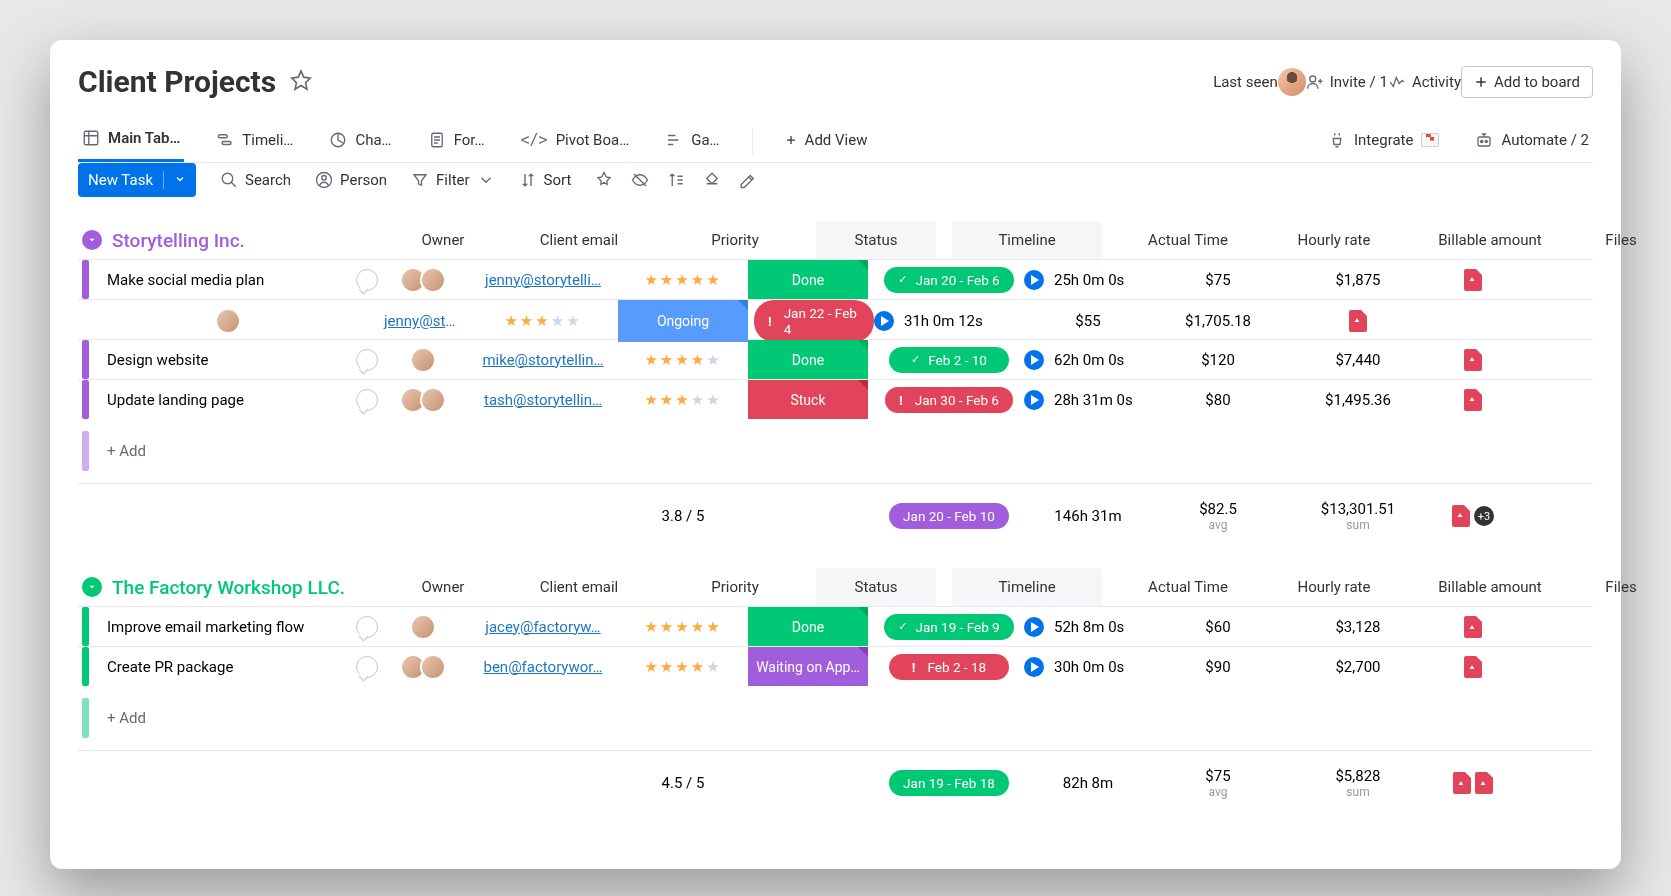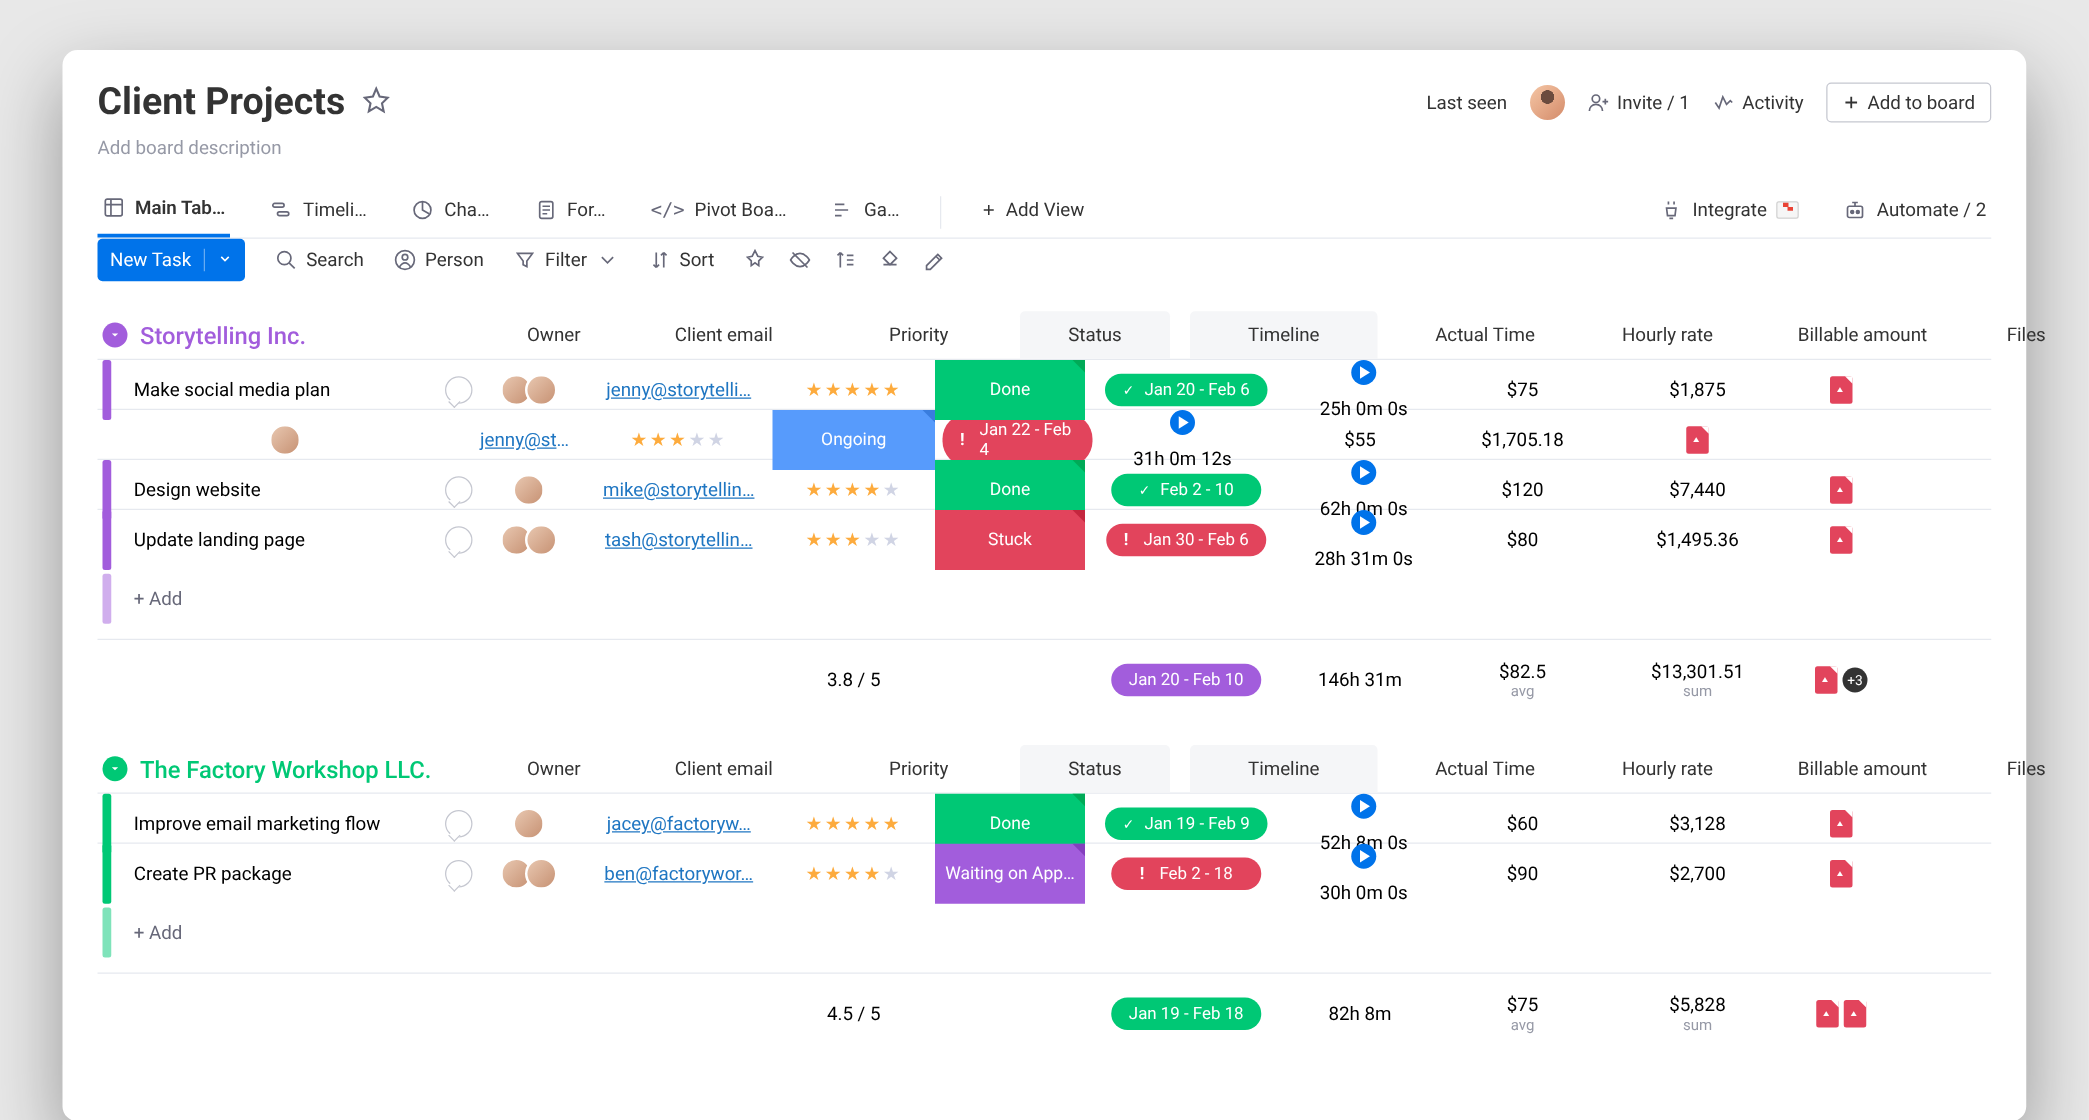--- a/index.html
+++ b/index.html
@@ -5,21 +5,21 @@
 * { box-sizing: border-box; margin: 0; padding: 0; }
 html, body { font-family: -apple-system, BlinkMacSystemFont, "Segoe UI", Roboto, Helvetica, Arial, sans-serif; background: #e8e8e8; }
 .stage { width: 1671px; height: 896px; padding: 40px 50px; }
 .board { background: #fff; border-radius: 12px; box-shadow: 0 24px 60px rgba(0,0,0,.35); padding: 24px 28px 34px 28px; min-height: 720px; }
 
 
 .head-row { display: flex; align-items: center; }
 .title { font-size: 30px; font-weight: 700; color: #333; }
 .star-btn { margin-left: 14px; color: #676879; cursor: pointer; }
 .spacer { flex: 1; }
-.hdr-right { display: flex; align-items: center; gap: 18px; font-size: 15px; color: #333; margin-left: 12px; }
+.hdr-right { display: flex; align-items: center; font-size: 15px; color: #333; margin-left: 12px; }
 .avatar { width: 28px; height: 28px; border-radius: 50%; background: linear-gradient(135deg,#f5c6a5,#d48b6a); display: inline-block; position: relative; }
 .avatar::after { content:""; position:absolute; inset:3px 5px; background: radial-gradient(circle at 50% 30%, #6b4b3e 0 30%, transparent 31%);}
 .hdr-item { display: inline-flex; align-items: center; gap: 6px; cursor: pointer; }
 .btn-outline { border: 1px solid #c5c7d0; border-radius: 4px; padding: 6px 12px; display: inline-flex; align-items: center; gap: 6px; cursor: pointer; font-size:15px; color:#333;}
 .desc { color: #9699a6; margin-top: 10px; font-size: 15px; cursor: text; }
 
 
 .viewbar { display: flex; align-items: center; gap: 28px; margin-top: 22px; border-bottom: 1px solid #e6e9ef; }
 .view-tab { display: inline-flex; align-items: center; gap: 8px; padding: 8px 4px 12px 4px; color: #333; font-size: 15px; cursor: pointer; white-space: nowrap; }
 .view-tab.active { border-bottom: 3px solid #0073ea; font-weight: 600; }
@@ -58,21 +58,21 @@
 .owner-cell { justify-content:center; gap:-4px; }
 .mini-av { width:26px; height:26px; border-radius:50%; background:linear-gradient(135deg,#e8c7b0,#c79274); border:2px solid #fff; margin-left:-6px;}
 .mini-av:first-child{margin-left:0;}
 .email { color:#1f76c2; justify-content:center; text-align:center; overflow:hidden; text-overflow:ellipsis; white-space:nowrap; display:block; padding:0 6px;}
 .stars { letter-spacing:2px; color:#fdab3d; text-align:center; display:block; }
 .stars .dim { color:#d0d4e4; }
 .status { color:#fff; display:flex; align-items:center; justify-content:center; height:100%; font-size:14px; position:relative; }
 .status .tri { position:absolute; right:0; top:0; width:0; height:0; border-style:solid; border-width:0 10px 10px 0; }
 .tl-wrap { display:flex; justify-content:center;padding-left:12px; }
 .tl-pill { border-radius:20px; color:#fff; font-size:13.5px; padding:5px 14px; display:inline-flex; align-items:center; gap:6px; min-width:120px; justify-content:center;}
-.play-time { display:flex; align-items:center; gap:10px; padding-left:6px;flex-direction:column; }
+.play-time { display:flex; align-items:center; gap:10px; padding-left:6px; }
 .play { width:20px; height:20px; border-radius:50%; background:#0073ea; display:inline-flex; align-items:center; justify-content:center; }
 .play::after{ content:""; width:0;height:0;border-style:solid;border-width:5px 0 5px 8px;border-color:transparent transparent transparent #fff; margin-left:2px;}
 .cell-center { text-align:center; display:block; }
 .pdf { width:18px; height:22px; background:#e2445c; border-radius:2px; position:relative; display:inline-block; }
 .pdf::before { content:""; position:absolute; top:0; right:0; width:0;height:0;border-style:solid;border-width:0 6px 6px 0;border-color:transparent #fff transparent transparent;}
 .pdf::after { content:"▲"; position:absolute; color:#fff; font-size:8px; left:4px; top:6px; transform:scaleY(.8);}
 .file-cell { display:flex; justify-content:center; gap:4px; align-items:center;}
 .badge { width:20px;height:20px;border-radius:50%;background:#333;color:#fff;font-size:11px;display:inline-flex;align-items:center;justify-content:center;}
 .add-row { padding:12px 0 12px 30px; color:#676879; border-bottom:1px solid #e6e9ef; font-size:15px; display:flex; align-items:center;}
 .add-row .grp-bar { opacity:.5; height:40px; margin-right:18px; margin-left:-26px;}
@@ -113,21 +113,20 @@
         <span>Activity</span>
       </span>
       <span class="btn-outline">
         <svg width="14" height="14" viewBox="0 0 24 24" stroke="#333" stroke-width="2.5">
               <path d="M12 4v16M4 12h16"></path>
             </svg>
         <span>Add to board</span>
       </span>
     </div>
   </div>
-  <div class="desc">Add board description</div>
 
   <div class="viewbar">
     <span class="view-tab active">
           <svg class="icon16" viewBox="0 0 24 24">
             <rect x="3" y="3" width="18" height="18" rx="2"></rect>
             <path d="M3 9h18M9 3v18"></path>
           </svg>
           <span>Main Tab…</span>
         </span>
     <span class="view-tab">

